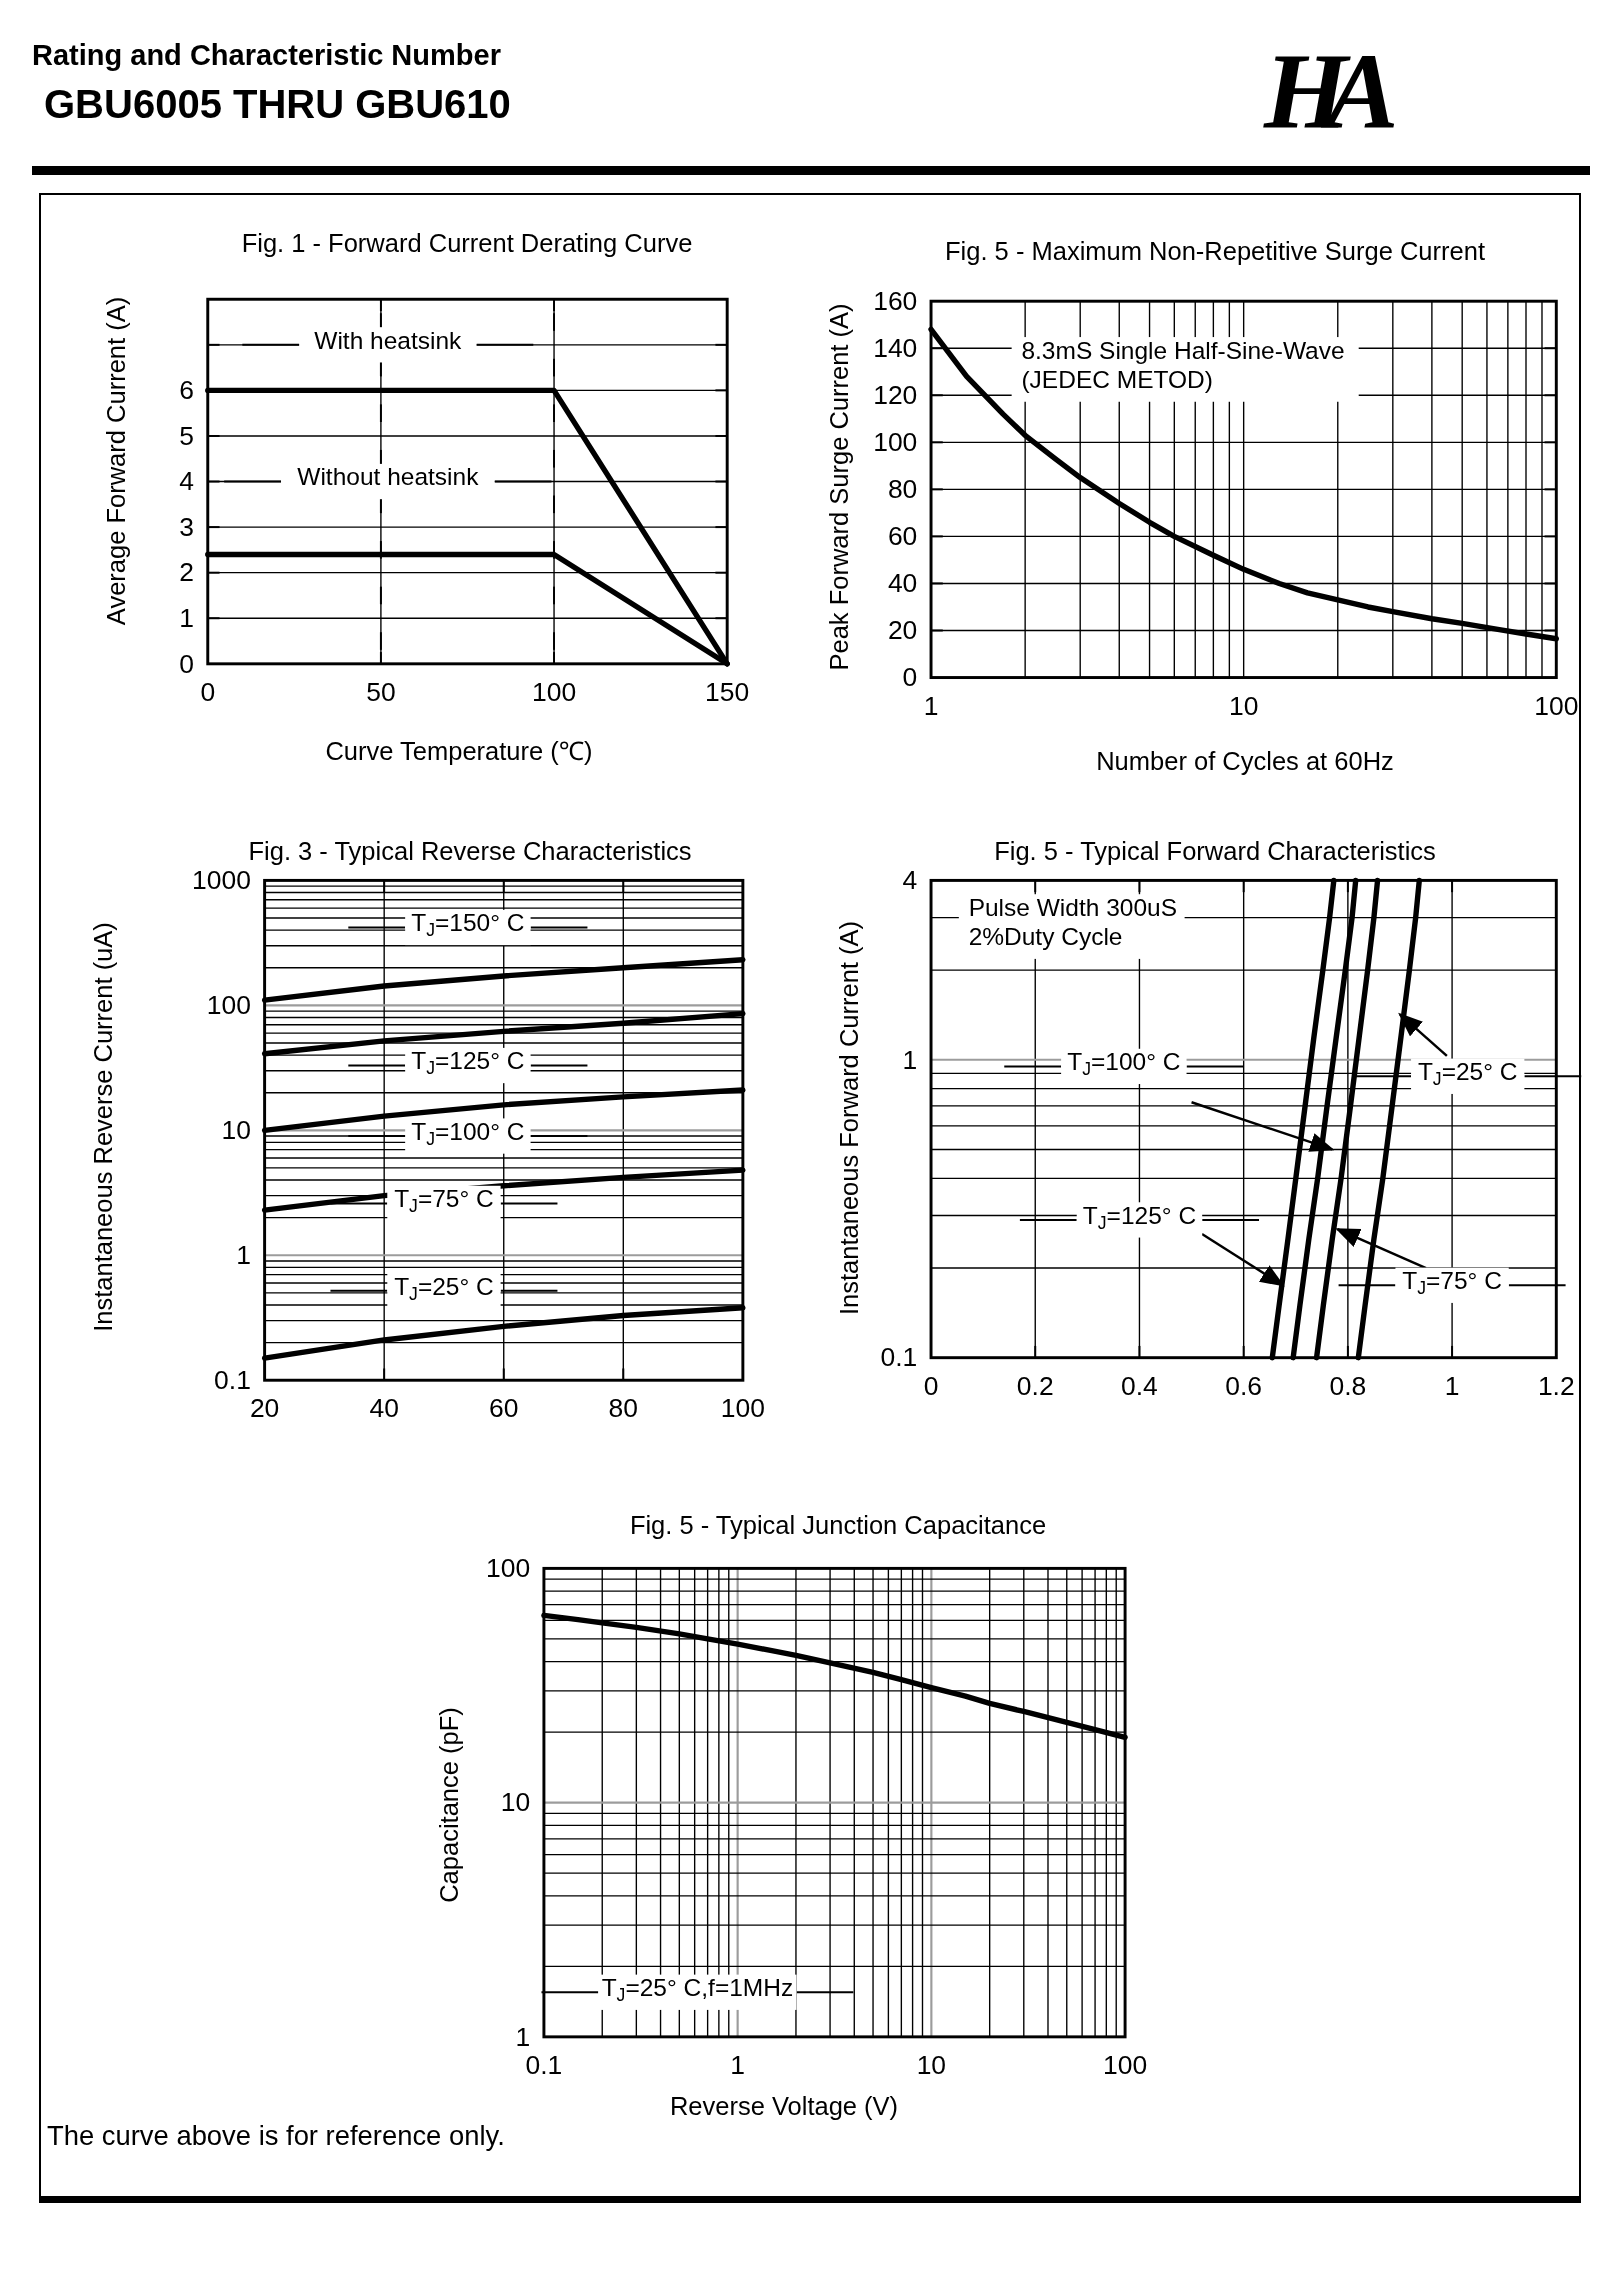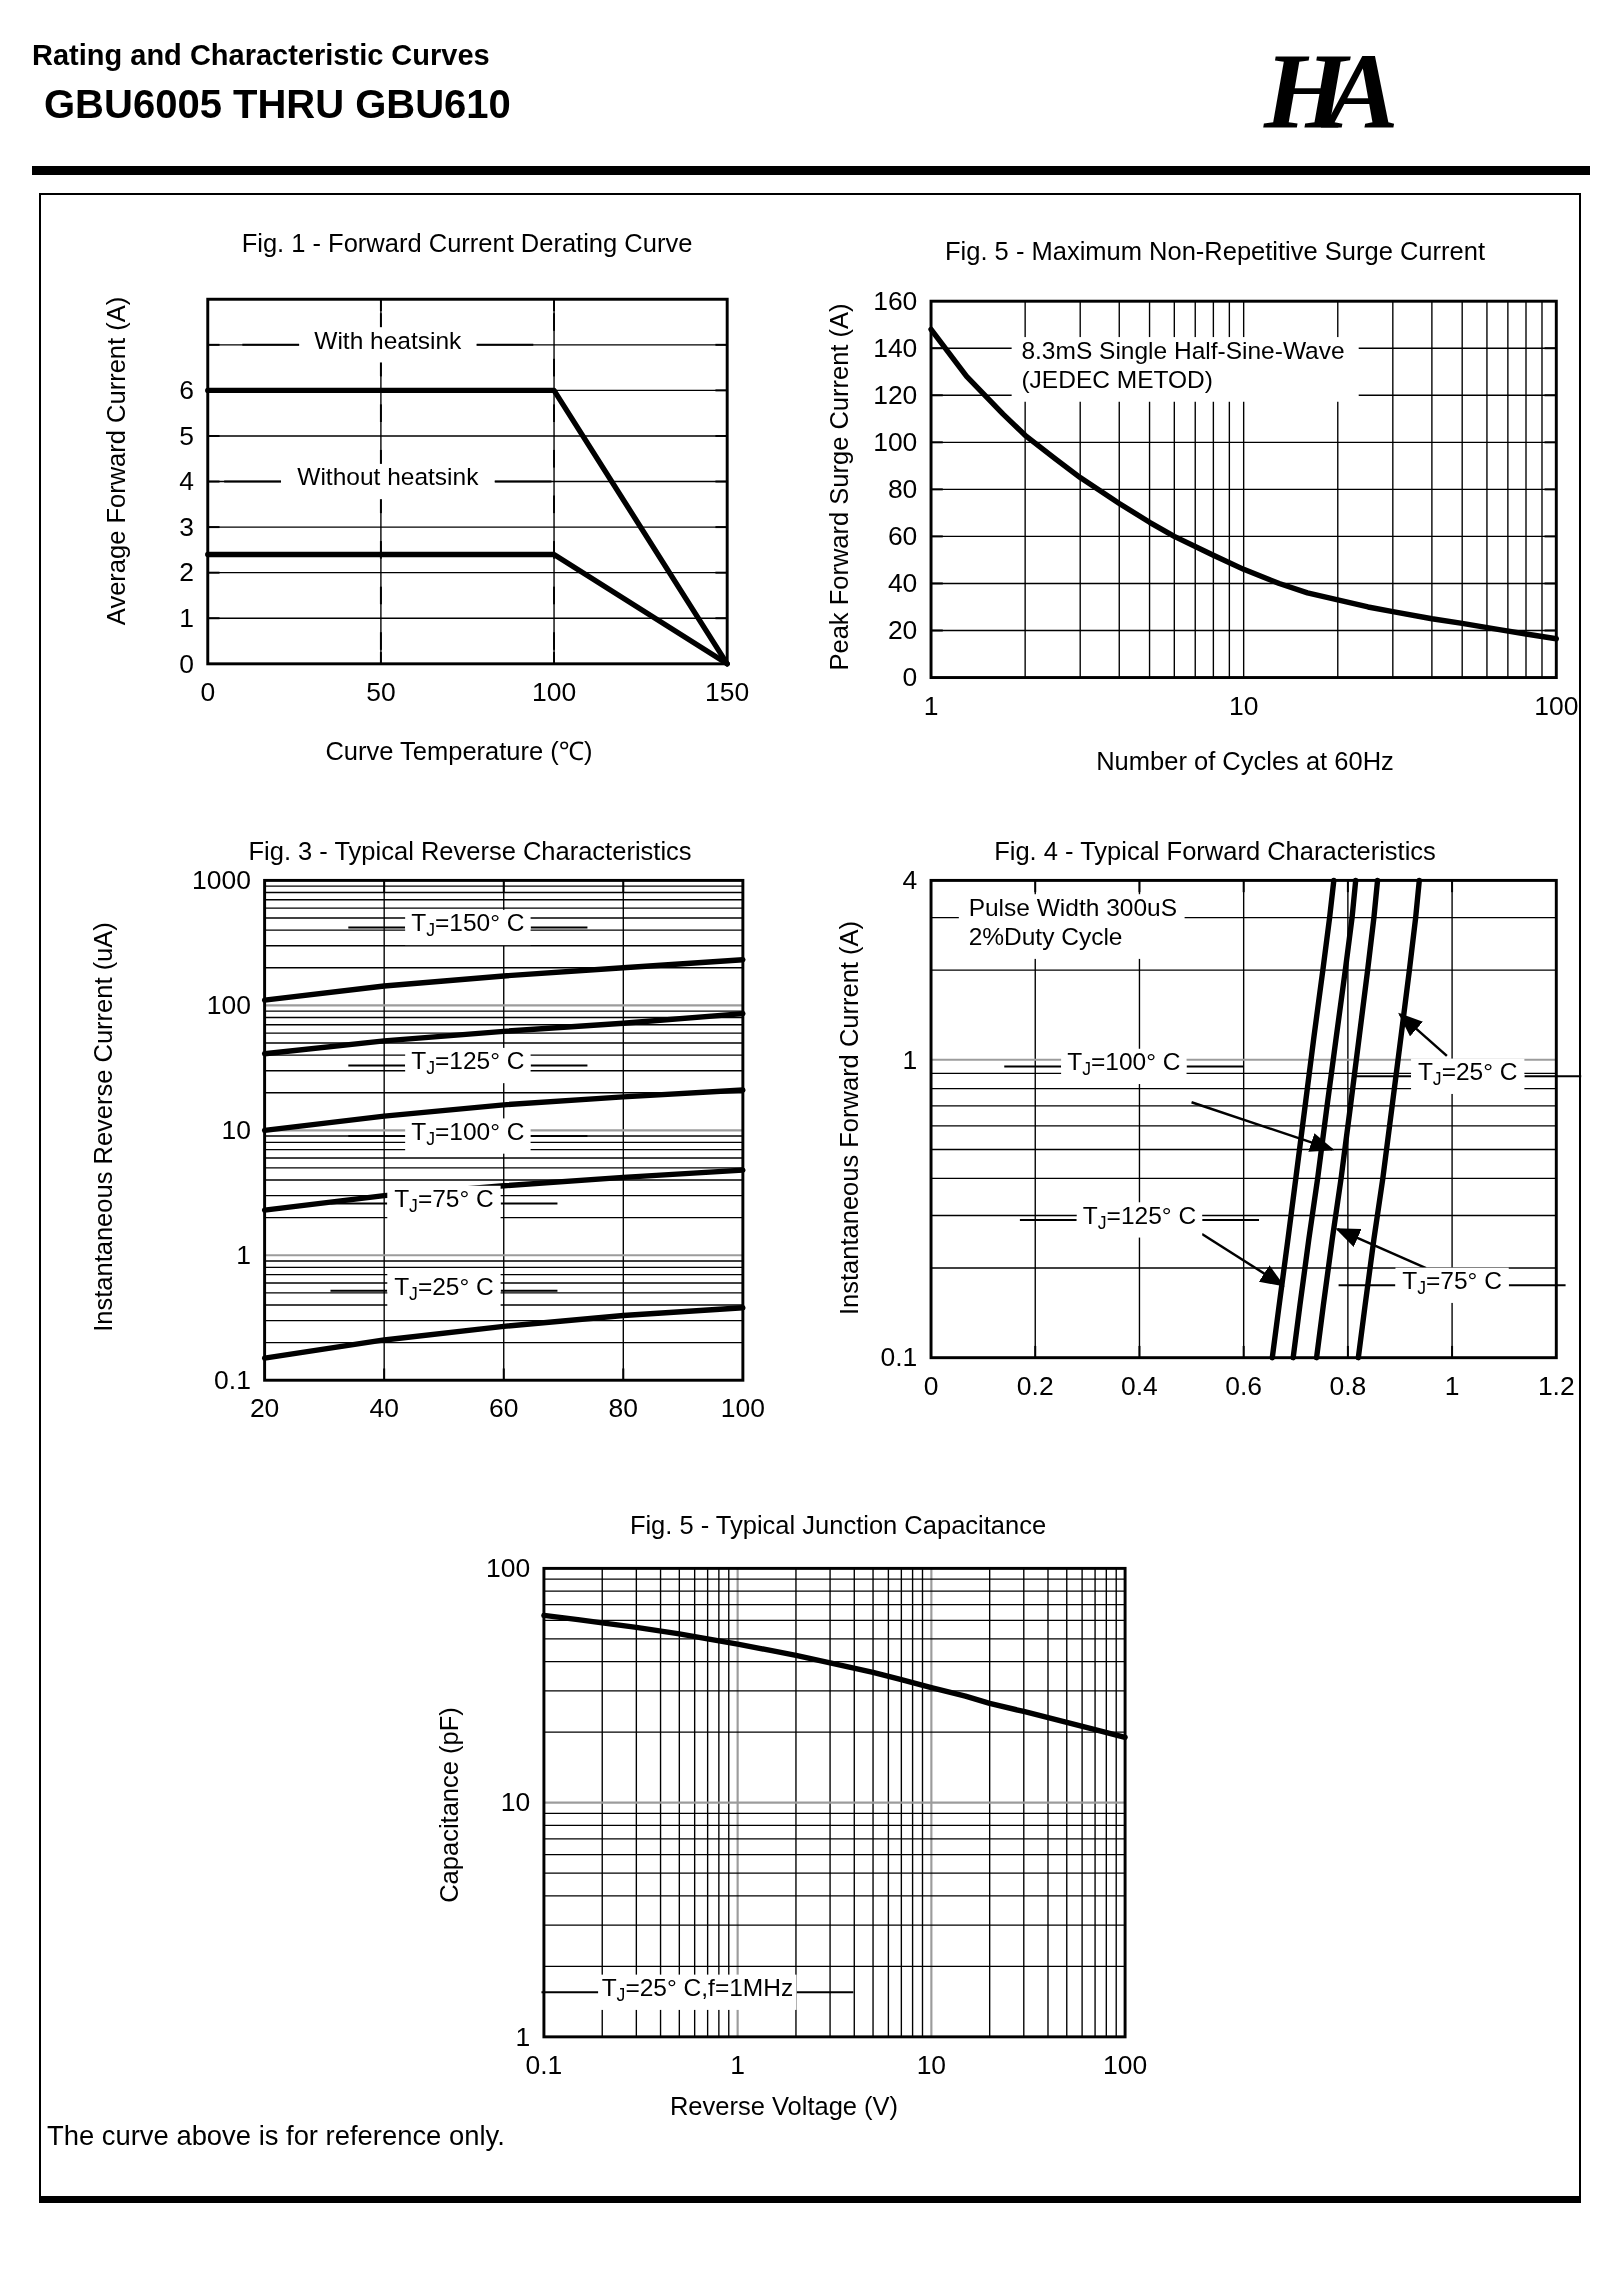--- a/index.html
+++ b/index.html
@@ -33,30 +33,30 @@
   #yl4{left:849px;top:1118px;}
   #yl5{left:449px;top:1805px;}
   .note{position:absolute;left:47px;top:2120px;font-size:27.4px;}
   #cv{position:absolute;left:0;top:0;}
   #cv text{font-family:"Liberation Sans",sans-serif;fill:#000;}
 </style>
 </head>
 <body>
 
 <div class="page">
-  <div class="hline1">Rating and Characteristic Curves</div>
+  <div class="hline1">Rating and Characteristic Number</div>
   <div class="hline2">GBU6005 THRU GBU610</div>
   <div class="logo">HA</div>
   <div class="rule"></div>
   <div class="frame"></div>
 
   <div class="ct" id="ct1">Fig. 1 - Forward Current Derating Curve</div>
   <div class="ct" id="ct2">Fig. 5 - Maximum Non-Repetitive Surge Current</div>
   <div class="ct" id="ct3">Fig. 3 - Typical Reverse Characteristics</div>
-  <div class="ct" id="ct4">Fig. 4 - Typical Forward Characteristics</div>
+  <div class="ct" id="ct4">Fig. 5 - Typical Forward Characteristics</div>
   <div class="ct" id="ct5">Fig. 5 - Typical Junction Capacitance</div>
 
   <div class="xl" id="xl1">Curve Temperature (℃)</div>
   <div class="xl" id="xl2">Number of Cycles at 60Hz</div>
   <div class="xl" id="xl5">Reverse Voltage (V)</div>
 
   <div class="yl" id="yl1">Average Forward Current (A)</div>
   <div class="yl" id="yl2">Peak Forward Surge Current (A)</div>
   <div class="yl" id="yl3">Instantaneous Reverse Current (uA)</div>
   <div class="yl" id="yl4">Instantaneous Forward Current (A)</div>

